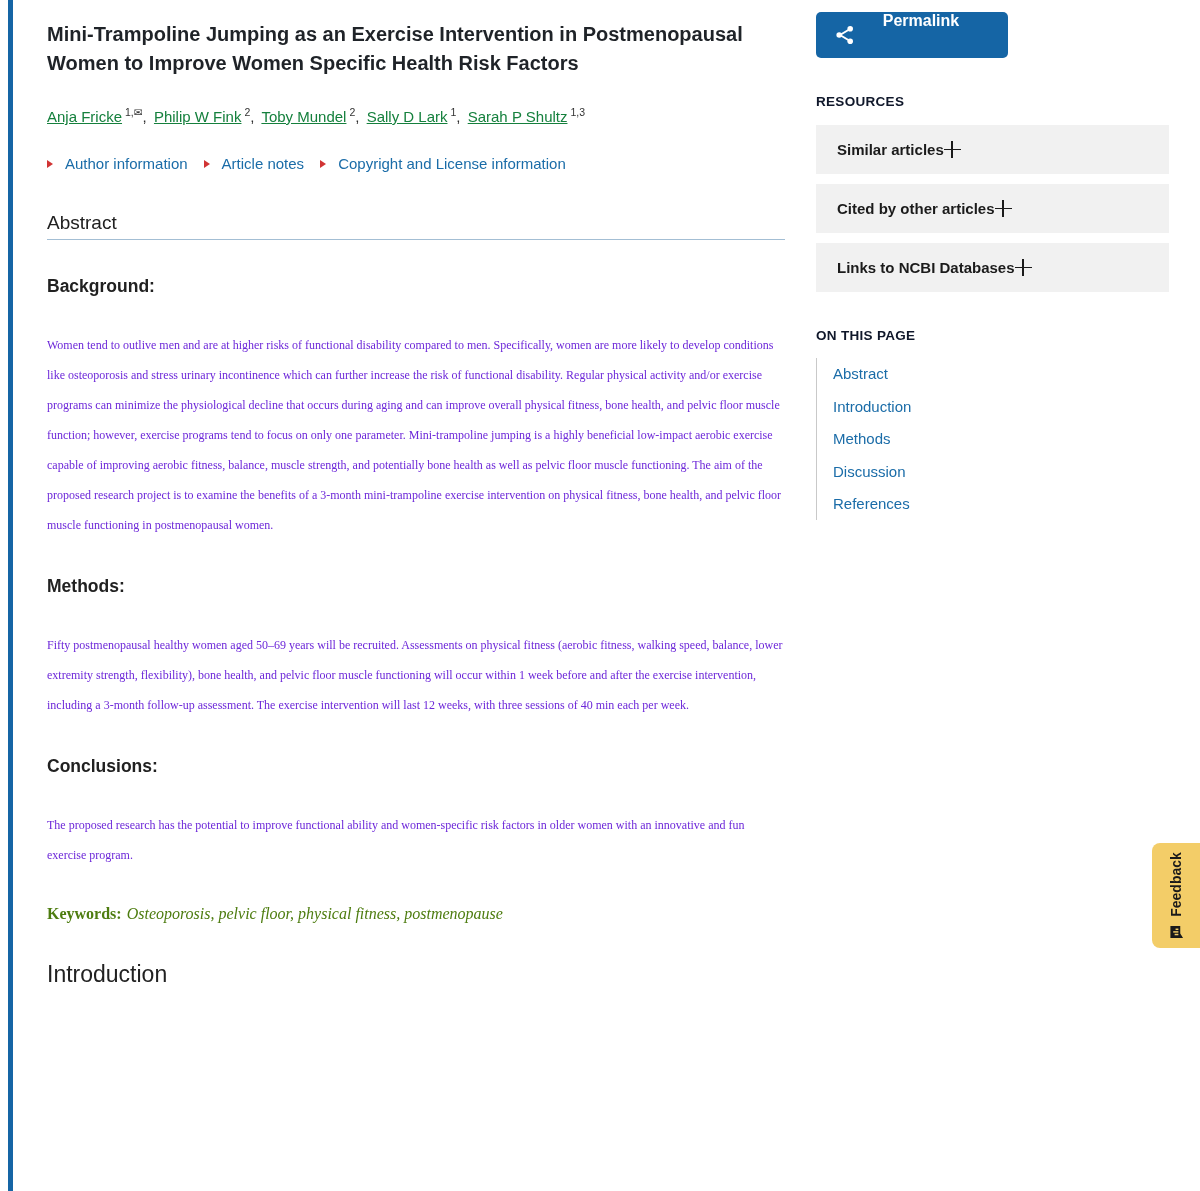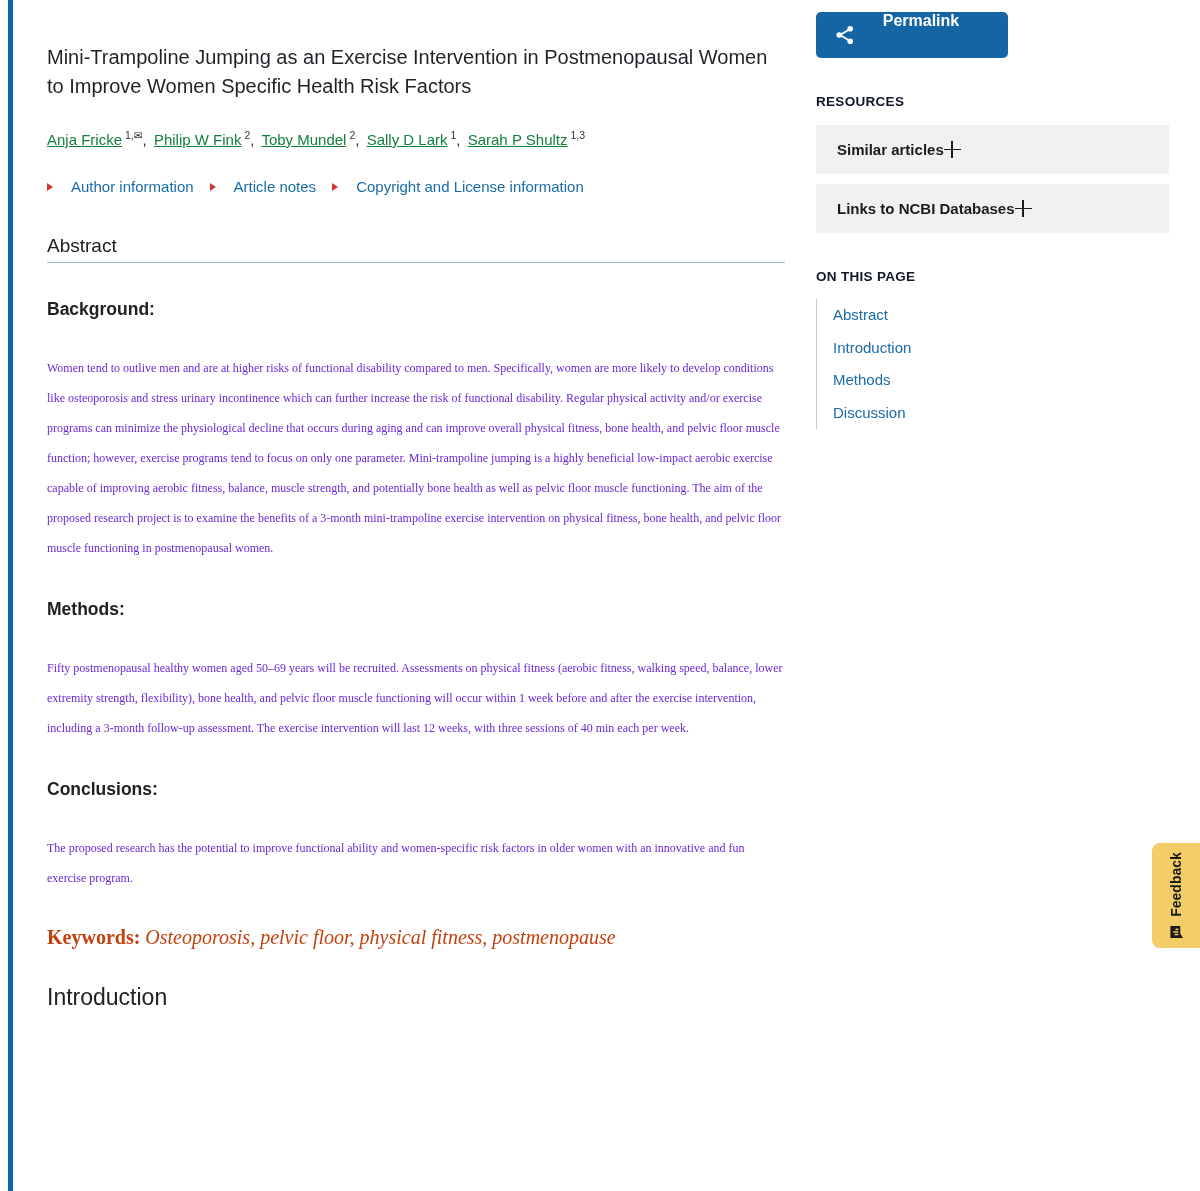--- a/index.html
+++ b/index.html
@@ -13,31 +13,31 @@
   }
   .left-accent-bar {
     position:absolute; left:8px; top:0; width:5px; height:1191px;
     background:#1565a5;
   }
 
   
   .main-col { position:absolute; left:47px; top:0; width:738px; }
 
   .article-title {
-    margin-top:43px;
-    font-size:20px; line-height:29px; font-weight:400; color:#1f2328;
+    margin-top:20px;
+    font-size:20px; line-height:29px; font-weight:700; color:#1f2328;
   }
 
   .authors-line { margin-top:22px; font-size:15px; color:#2b2b2b; line-height:24px; }
   .author-link { color:#15803d; text-decoration:underline; cursor:pointer; }
   .author-sup { font-size:10.5px; color:#333; vertical-align:super; margin-left:3px; }
   .author-sep { margin-right:3px; }
 
   .info-links { margin-top:26px; display:flex; gap:16px; font-size:15px; }
-  .info-link { display:flex; align-items:center; gap:18px; color:#1a6ca8; cursor:pointer; }
+  .info-link { display:flex; align-items:center; gap:12px; color:#1a6ca8; cursor:pointer; }
   .tri {
     width:0; height:0; display:inline-block;
     border-left:6px solid #d13434;
     border-top:4.5px solid transparent;
     border-bottom:4.5px solid transparent;
   }
 
   .ids-line { margin-top:15px; font-size:15px; color:#212121; line-height:19px; }
   .pmid-group { margin-left:8px; }
   .pmid-link { color:#1a6ca8; text-decoration:underline; cursor:pointer; }
@@ -52,21 +52,21 @@
 
   .para {
     margin-top:33px;
     font-family:"Liberation Serif", serif;
     font-size:12px; line-height:30px; color:#6d28d9;
   }
 
   .keywords-line {
     margin-top:33px;
     font-family:"Liberation Serif", serif;
-    font-size:20px; line-height:22px; color:#c2410c;
+    font-size:16px; line-height:22px; color:#4d7c0f;
   }
   .keywords-label { font-weight:700; }
   .keywords-value { font-style:italic; margin-left:5px; }
 
   .next-section-heading { margin-top:36px; font-size:23px; font-weight:400; color:#212121; }
 
   
   .sidebar { position:absolute; left:816px; top:0; width:353px; }
 
   .permalink-btn {
@@ -183,32 +183,37 @@
   </button>
 
   <div class="side-section-heading">RESOURCES</div>
 
   <div class="accordion-list">
     <div class="accordion-row">
       <span class="accordion-label">Similar articles</span>
       <span class="plus-icon"></span>
     </div>
     <div class="accordion-row">
+      <span class="accordion-label">Cited by other articles</span>
+      <span class="plus-icon"></span>
+    </div>
+    <div class="accordion-row">
       <span class="accordion-label">Links to NCBI Databases</span>
       <span class="plus-icon"></span>
     </div>
   </div>
 
   <div class="side-section-heading">ON THIS PAGE</div>
 
   <nav class="toc">
     <a class="toc-link">Abstract</a>
     <a class="toc-link">Introduction</a>
     <a class="toc-link">Methods</a>
     <a class="toc-link">Discussion</a>
+    <a class="toc-link">References</a>
   </nav>
 
 </div>
 
 <div class="feedback-btn">
   <div class="feedback-inner">
     <span style="display:inline-flex;">
       <svg width="15" height="15" viewBox="0 0 16 16">
         <path d="M1.5 1.5 H14.5 V12 H6.5 L1.5 15 Z" fill="#1a1a1a"></path>
         <rect x="4.5" y="6" width="1.6" height="4" fill="#f3cd68"></rect>

